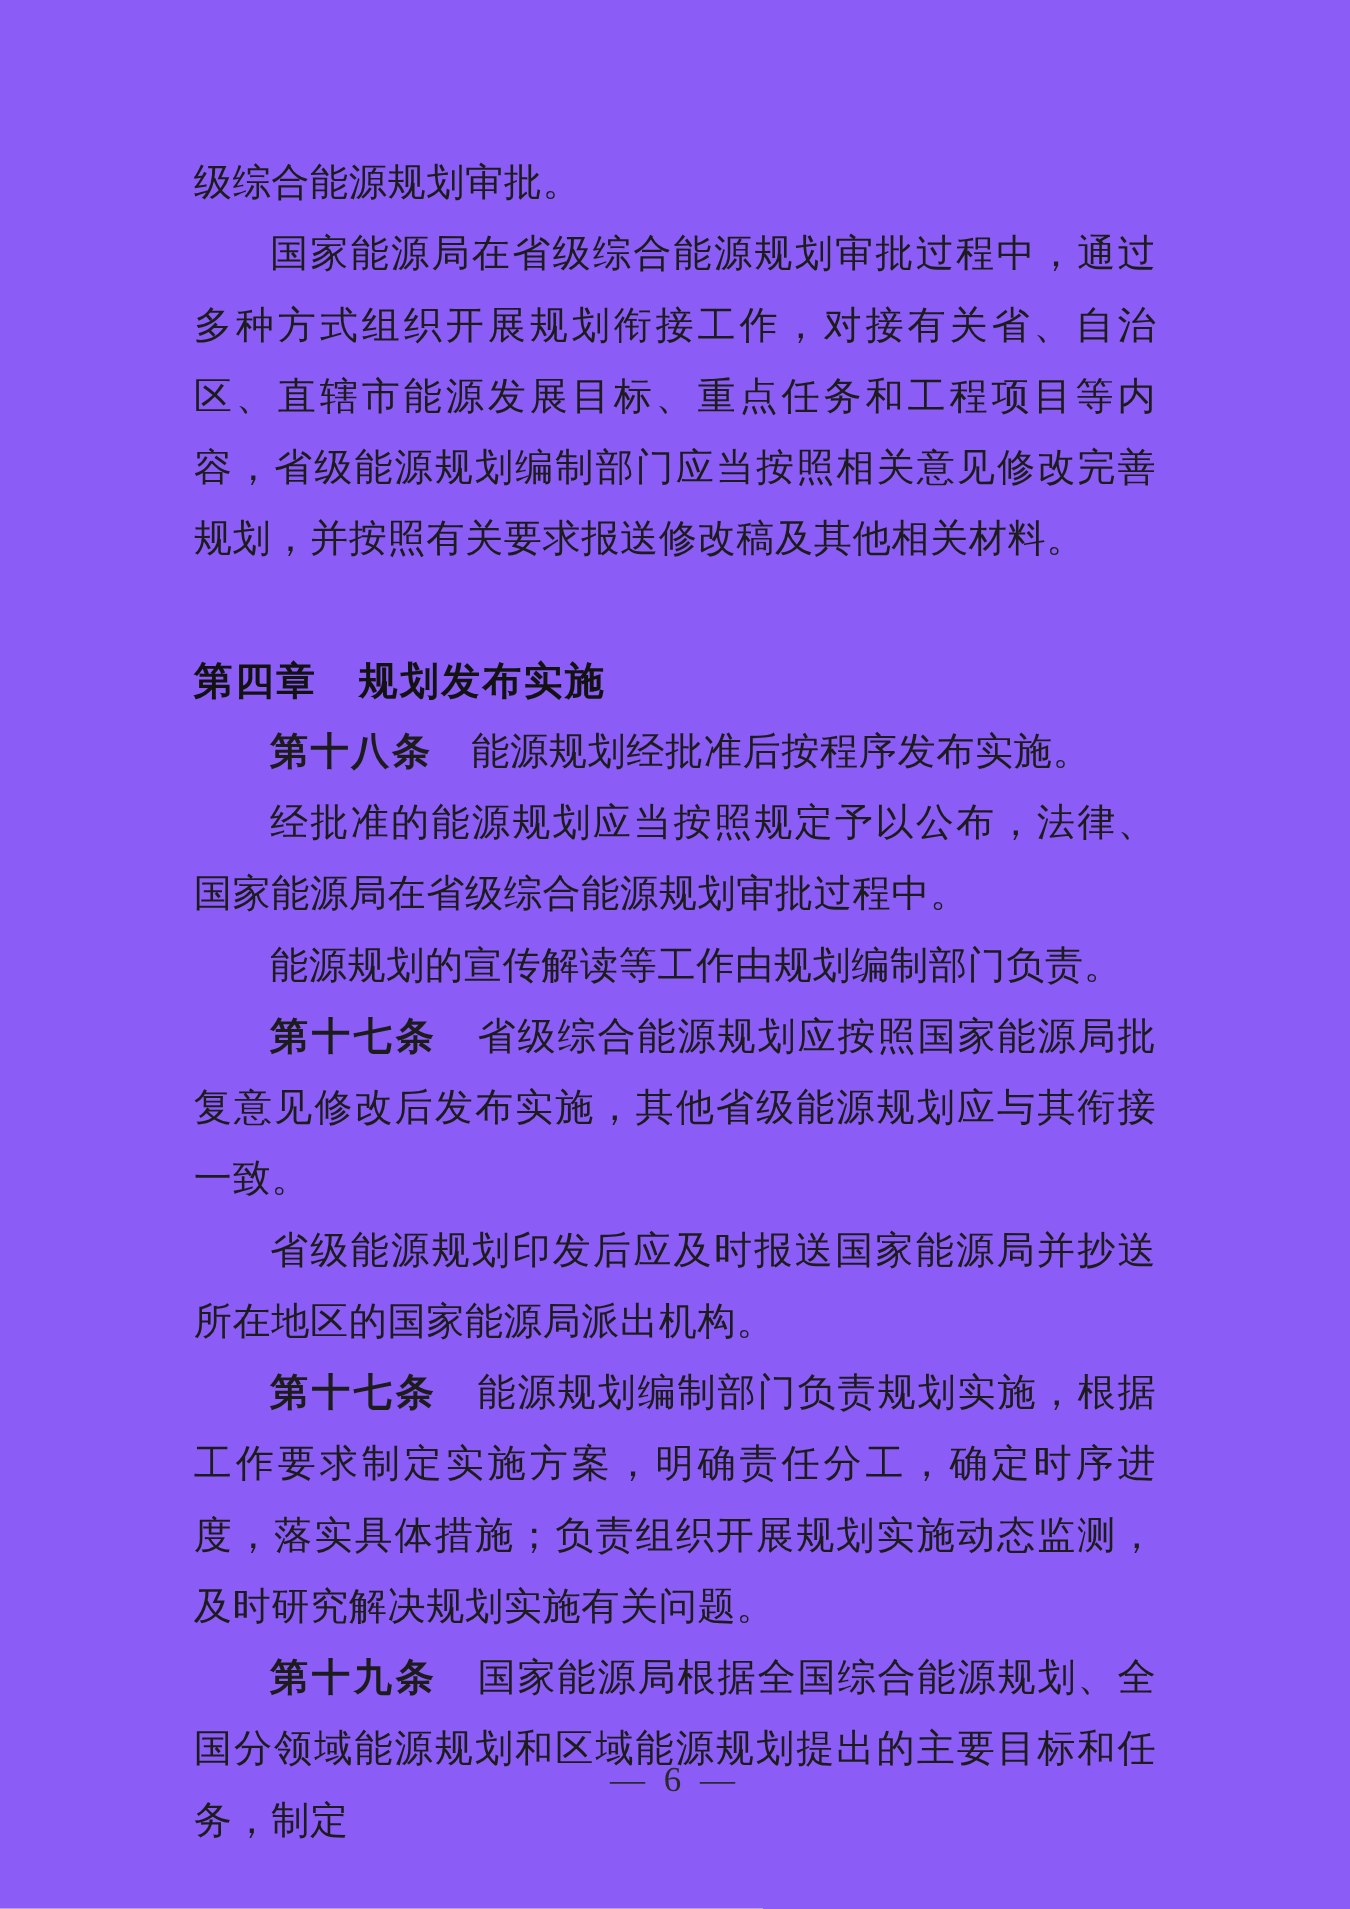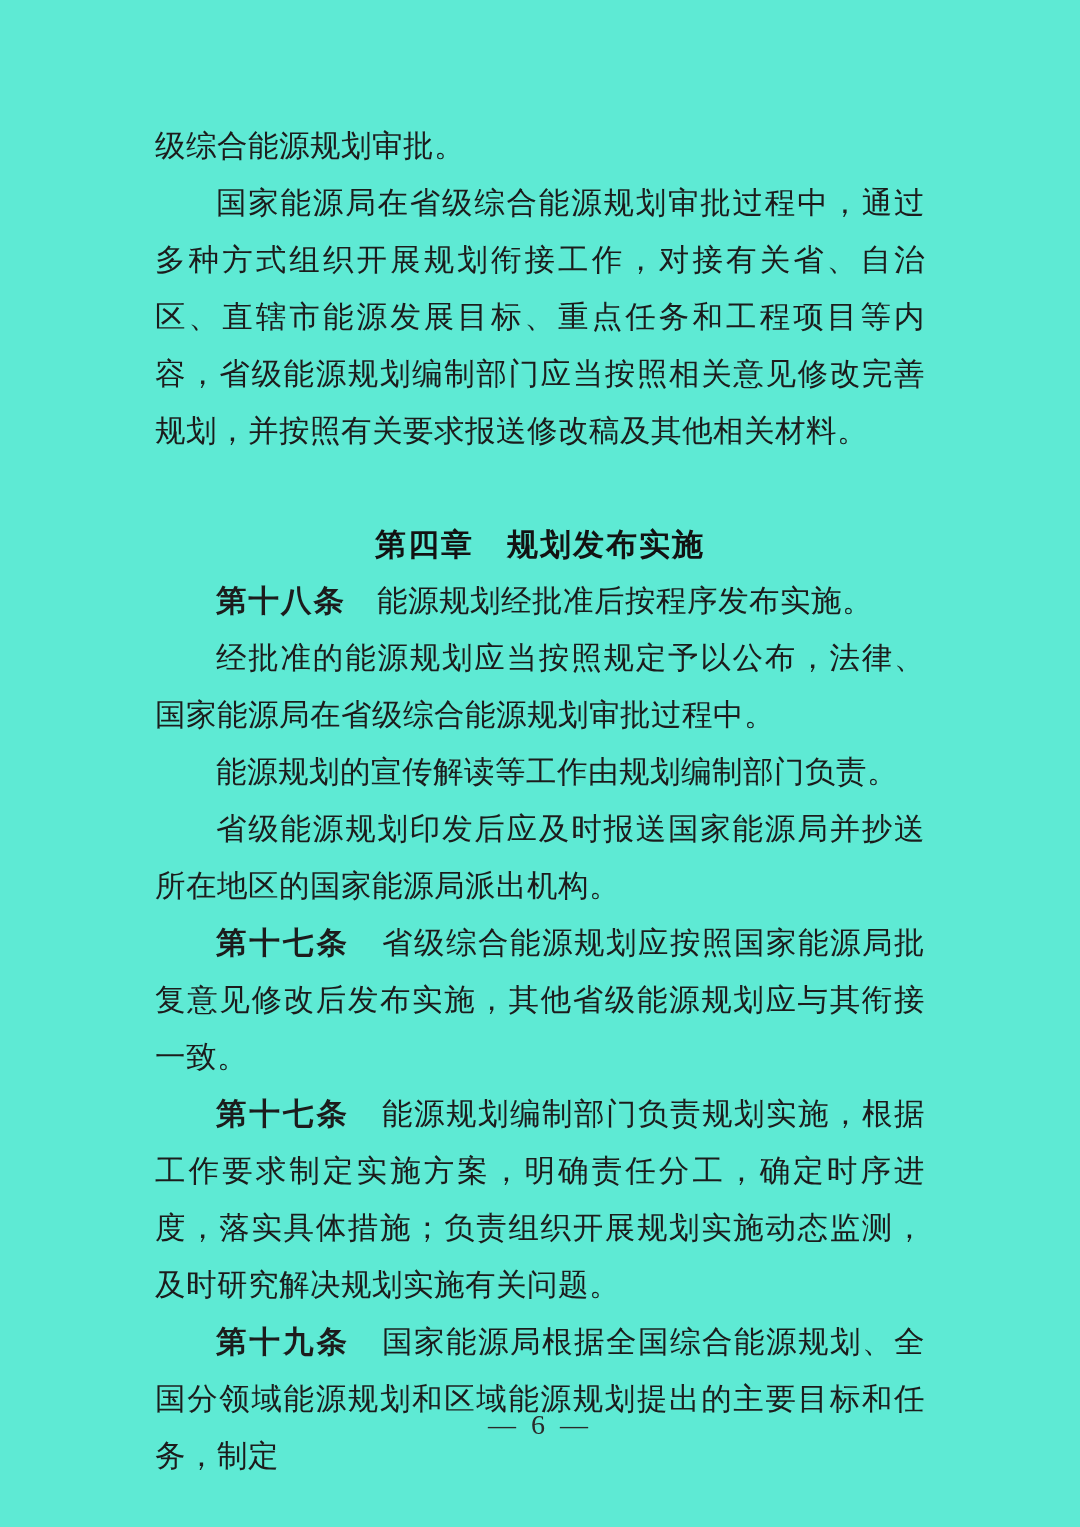--- a/index.html
+++ b/index.html
@@ -14,21 +14,21 @@
     color: #1a1a1a;
     position: relative;
     overflow: hidden;
   }
   .page {
     position: absolute;
     top: 0;
     left: 0;
     width: 1080px;
     height: 1527px;
-    background: #5eead4;
+    background: #8b5cf6;
     box-sizing: border-box;
     padding: 118px 155px 0 155px;
   }
   .doc-body {
     width: 770px;
   }
   p.para {
     margin: 0;
     font-size: 30.5px;
     line-height: 57px;
@@ -38,21 +38,20 @@
     color: #1c1c1c;
   }
   p.indent {
     text-indent: 61px;
   }
   h2.chapter-title {
     margin: 0;
     font-size: 31px;
     line-height: 57px;
     font-weight: bold;
-    text-align: center;
     letter-spacing: 2px;
     color: #121212;
   }
   .spacer-lg {
     height: 56px;
   }
   .art-label {
     font-weight: bold;
     letter-spacing: 2px;
   }
@@ -83,25 +82,25 @@
     <h2 class="chapter-title">第四章　规划发布实施</h2>
 
     <p class="para indent">
       <span class="art-label">第十八条</span><span>　能源规划经批准后按程序发布实施。</span>
     </p>
 
     <p class="para indent">经批准的能源规划应当按照规定予以公布，法律、国家能源局在省级综合能源规划审批过程中。</p>
 
     <p class="para indent">能源规划的宣传解读等工作由规划编制部门负责。</p>
 
-    <p class="para indent">省级能源规划印发后应及时报送国家能源局并抄送所在地区的国家能源局派出机构。</p>
-
     <p class="para indent">
       <span class="art-label">第十七条</span><span>　省级综合能源规划应按照国家能源局批复意见修改后发布实施，其他省级能源规划应与其衔接一致。</span>
     </p>
+
+    <p class="para indent">省级能源规划印发后应及时报送国家能源局并抄送所在地区的国家能源局派出机构。</p>
 
     <p class="para indent">
       <span class="art-label">第十七条</span><span>　能源规划编制部门负责规划实施，根据工作要求制定实施方案，明确责任分工，确定时序进度，落实具体措施；负责组织开展规划实施动态监测，及时研究解决规划实施有关问题。</span>
     </p>
 
     <p class="para indent">
       <span class="art-label">第十九条</span><span>　国家能源局根据全国综合能源规划、全国分领域能源规划和区域能源规划提出的主要目标和任务，制定</span>
     </p>
 
   </div>

